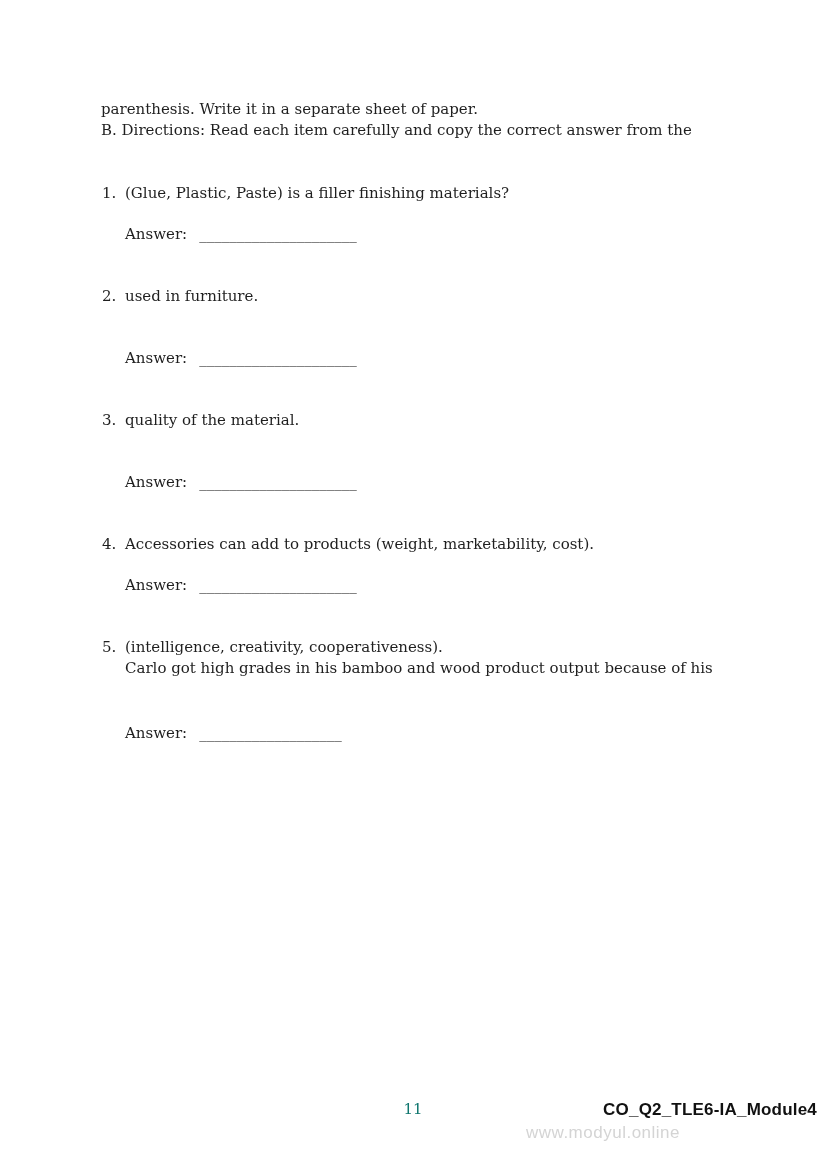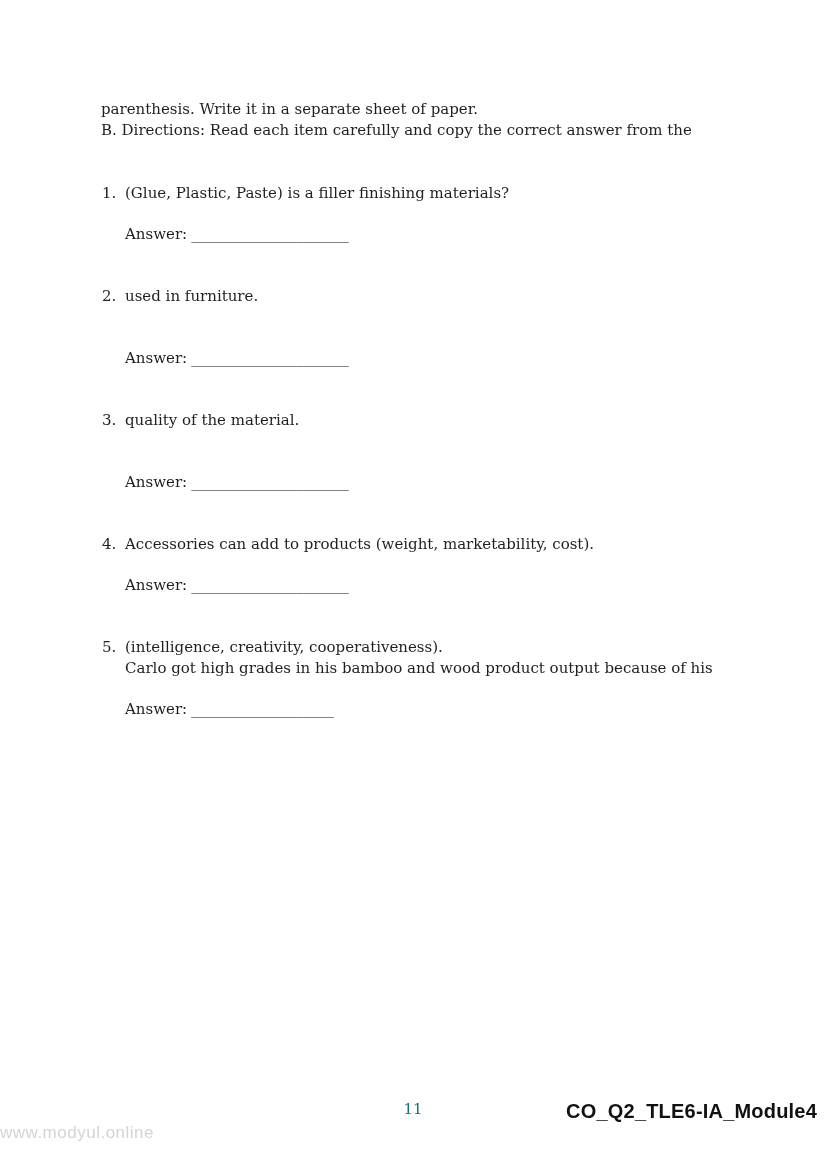--- a/index.html
+++ b/index.html
@@ -36,51 +36,51 @@
     flex: 0 0 23px;
     width: 23px;
   }
   .answer {
     position: absolute;
     left: 125px;
     font-size: 15px;
     white-space: nowrap;
   }
   .answer .blank {
-    margin-left: 4px;
+    margin-left: 12px;
     letter-spacing: 0;
     color: #2a2a2a;
   }
   .footer-page-number {
     position: absolute;
     left: 0;
     top: 1100px;
     width: 826px;
     text-align: center;
     font-size: 15px;
     color: #0f766e;
   }
   .footer-watermark {
     position: absolute;
     left: 0;
     top: 1123px;
     width: 680px;
-    text-align: left;
+    text-align: right;
     font-family: "Liberation Sans", "DejaVu Sans", sans-serif;
     font-size: 17px;
     color: #d4d4d4;
     letter-spacing: 0.5px;
   }
   .footer-module-code {
     position: absolute;
     right: 9px;
     top: 1100px;
     font-family: "Liberation Sans", "DejaVu Sans", sans-serif;
     font-weight: bold;
-    font-size: 20px;
+    font-size: 17px;
     color: #111111;
     letter-spacing: 0.2px;
   }
 </style>
 </head>
 <body>
 
 <div class="page">
 
   <div class="directions">
@@ -128,21 +128,21 @@
     <span>Answer:</span><span class="blank">_____________________</span>
   </div>
 
   <div class="question" style="top:637px">
     <span class="qnum">5.</span>
     <span class="qtext">
       <div>(intelligence, creativity, cooperativeness).</div>
       <div>Carlo got high grades in his bamboo and wood product output because of his</div>
     </span>
   </div>
-  <div class="answer" style="top:700px">
+  <div class="answer" style="top:724px">
     <span>Answer:</span><span class="blank">___________________</span>
   </div>
 
   <div class="footer-page-number">11</div>
   <div class="footer-watermark">www.modyul.online</div>
   <div class="footer-module-code">CO_Q2_TLE6-IA_Module4</div>
 
 </div>
 
 </body></html>

